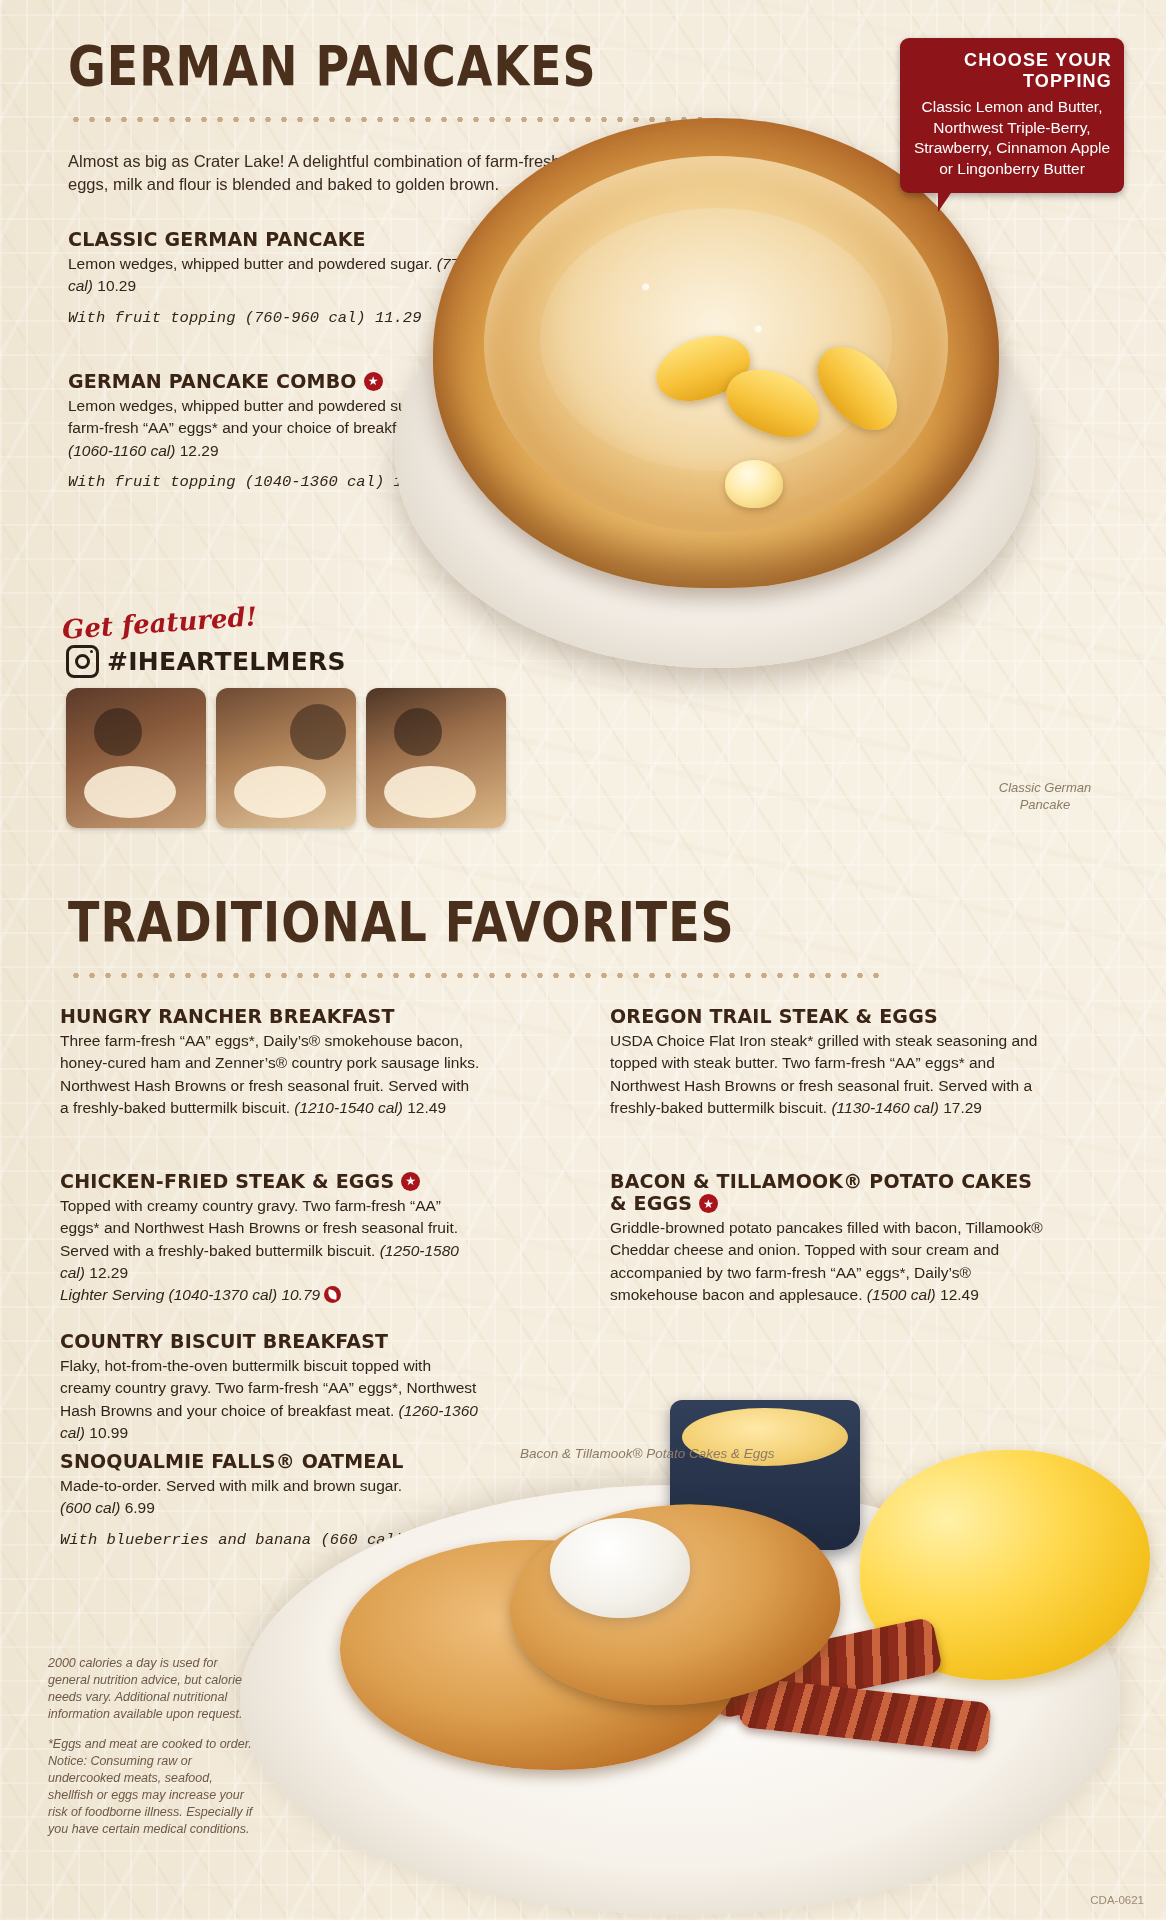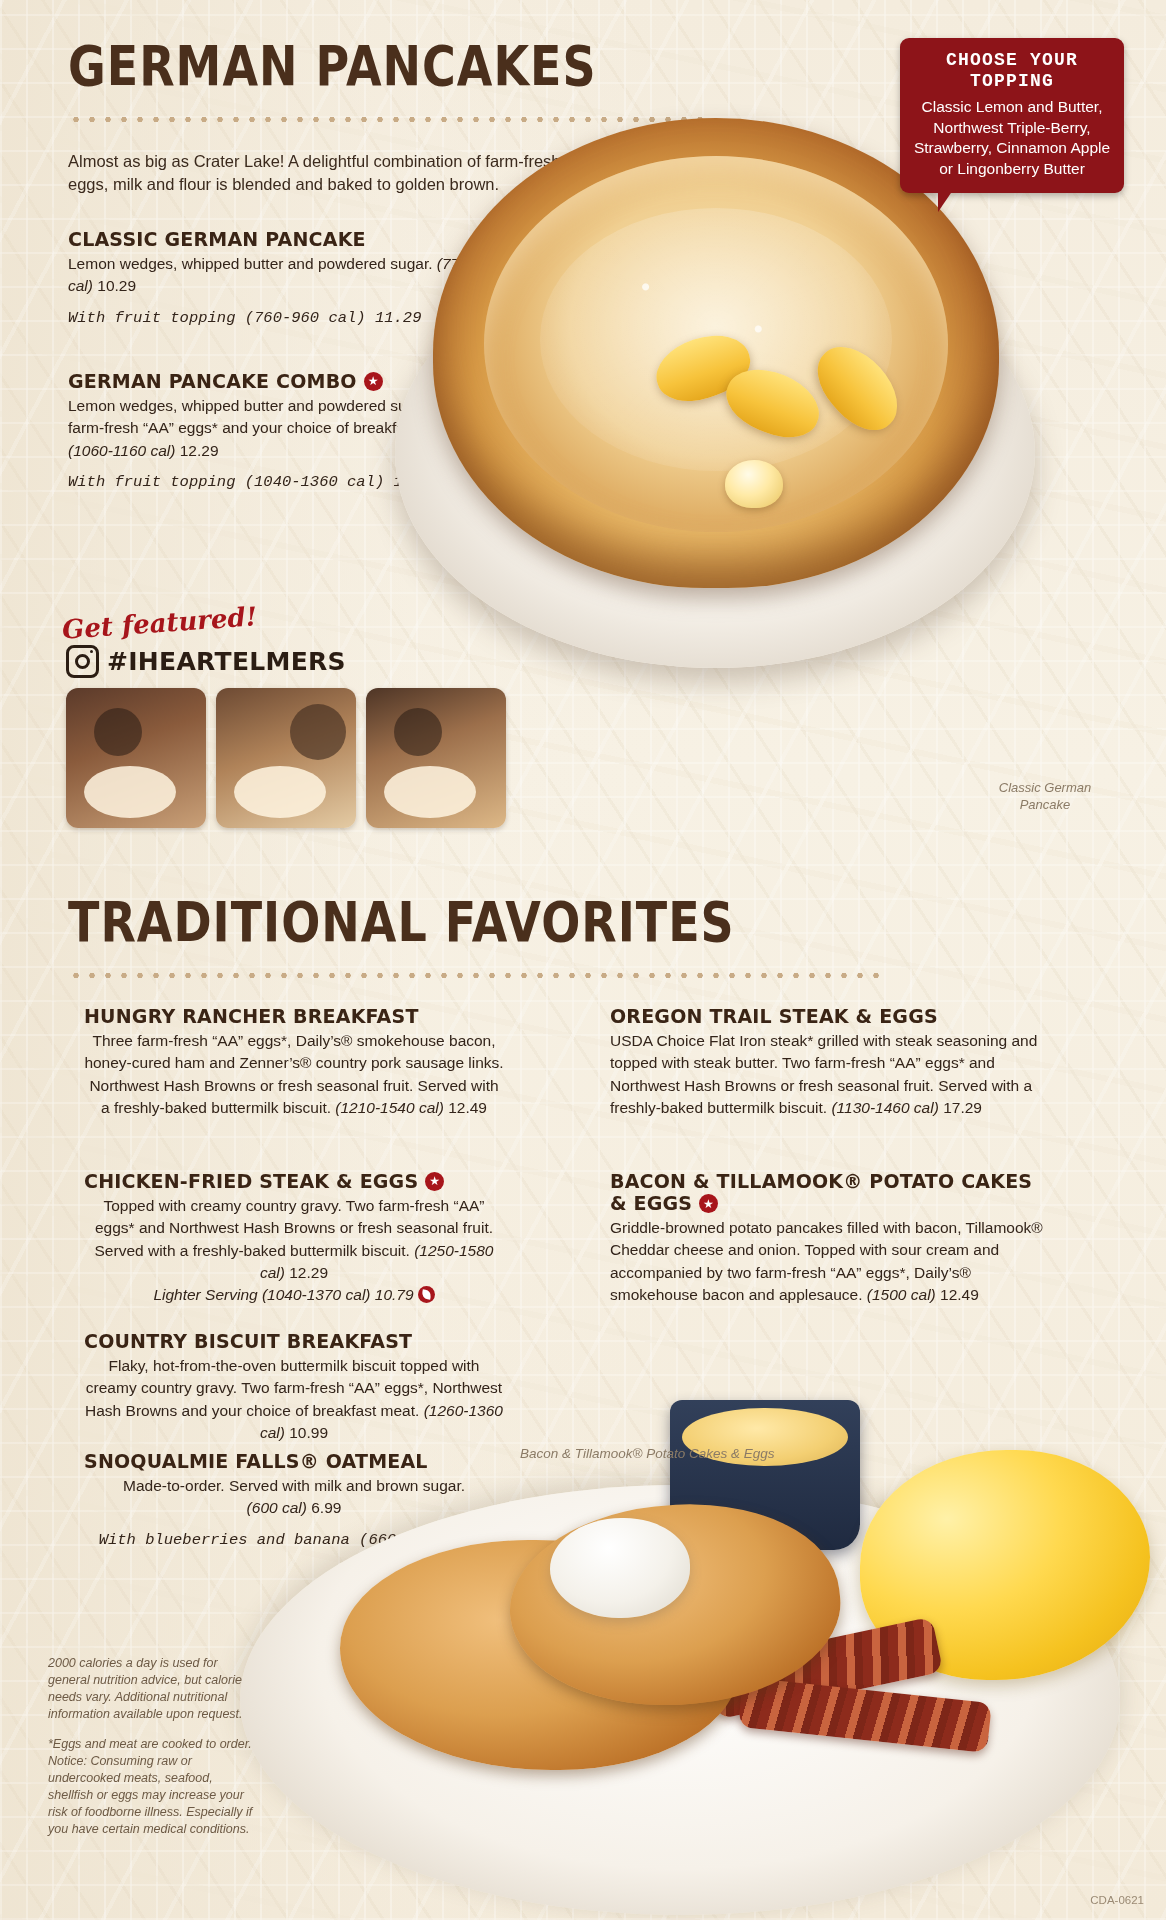--- a/index.html
+++ b/index.html
@@ -166,26 +166,27 @@
   }
   #topping-callout::after {
     content: "";
     position: absolute;
     left: 38px;
     bottom: -19px;
     border-left: 15px solid #8d1419;
     border-bottom: 22px solid transparent;
   }
   .callout-title {
-    font-family: Liberation Mono, monospace;
+    font-family: Liberation Sans, sans-serif;
     font-weight: bold;
     font-size: 18px;
     letter-spacing: 1.2px;
     line-height: 1.14;
     margin-bottom: 6px;
+    text-align: right;
   }
   .callout-body {
     font-size: 15.5px;
     line-height: 1.33;
   }
 
   
   #pancake-photo {
     position: absolute;
     left: 395px;
@@ -338,21 +339,21 @@
   .ig-photo .blob.b { right: 10px; top: 16px; width: 56px; height: 56px; background: rgba(60,40,28,.6); }
   .ig-photo .blob.c { left: 28px; top: 20px; width: 48px; height: 48px; background: rgba(40,28,20,.55); }
 
   
   #favorites-header {
     position: absolute;
     left: 68px;
     top: 900px;
     width: 820px;
   }
-  .col-left  { position: absolute; left: 84px;  width: 420px; text-align: center; }
+  .col-left  { position: absolute; left: 60px;  width: 420px; }
   .col-right { position: absolute; left: 610px; width: 440px; }
 
   #fav-hungry   { top: 1005px; }
   #fav-chicken  { top: 1170px; }
   #fav-country  { top: 1330px; }
   #fav-oatmeal  { top: 1450px; }
   #fav-oregon   { top: 1005px; }
   #fav-bacon    { top: 1170px; }
 
   

